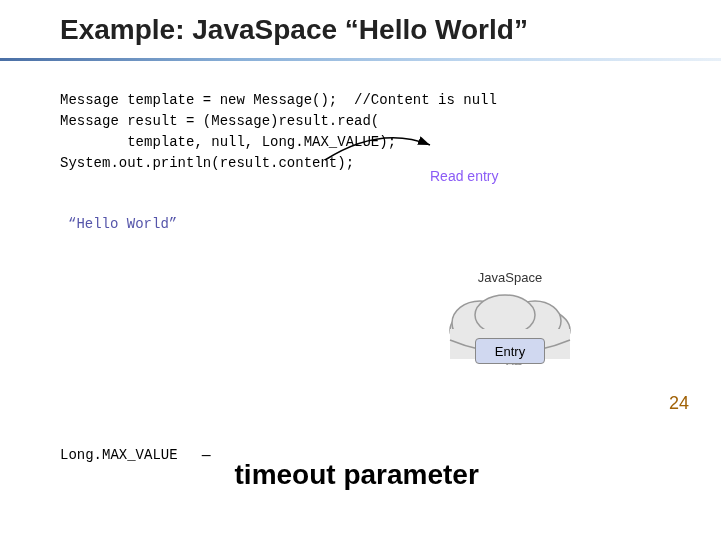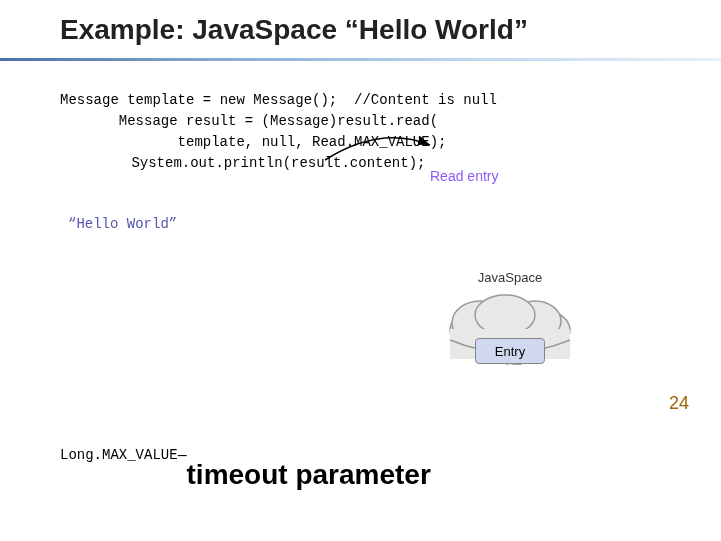--- a/index.html
+++ b/index.html
@@ -39,21 +39,20 @@
     }
 
     .code-block {
       position: absolute;
       top: 90px;
       left: 60px;
       font-family: 'Courier New', Courier, monospace;
       font-size: 14px;
       color: #000000;
       line-height: 1.5;
-      text-align: center;
     }
 
     .code-line {
       white-space: pre;
     }
 
     .read-entry-label {
       position: absolute;
       top: 168px;
       left: 430px;
@@ -109,21 +108,21 @@
     }
 
     .long-max-line {
       position: absolute;
       top: 418px;
       left: 60px;
       font-size: 14px;
       color: #000000;
       display: flex;
       align-items: center;
-      gap: 0;
+      gap: 24px;
       justify-content: center;
     }
 
     .long-max-code {
       font-family: 'Courier New', Courier, monospace;
       font-size: 14px;
     }
 
     .long-max-desc {
       font-size: 28px;
@@ -158,21 +157,21 @@
 
 <div class="page">
 
   <div class="top-border"></div>
 
   <div class="title">Example: JavaSpace “Hello World”</div>
 
   <div class="code-block">
     <div class="code-line">Message template = new Message();  //Content is null</div>
     <div class="code-line">Message result = (Message)result.read(</div>
-    <div class="code-line">        template, null, Read.MAX_VALUE);</div>
+    <div class="code-line">        template, null, Long.MAX_VALUE);</div>
     <div class="code-line">System.out.println(result.content);</div>
   </div>
 
   <div class="arrow-svg-container">
     <svg width="120" height="50">
 
       <defs>
         <marker id="arrowhead" markerWidth="8" markerHeight="6" refX="8" refY="3" orient="auto">
           <polygon points="0 0, 8 3, 0 6" fill="#000"></polygon>
         </marker>

